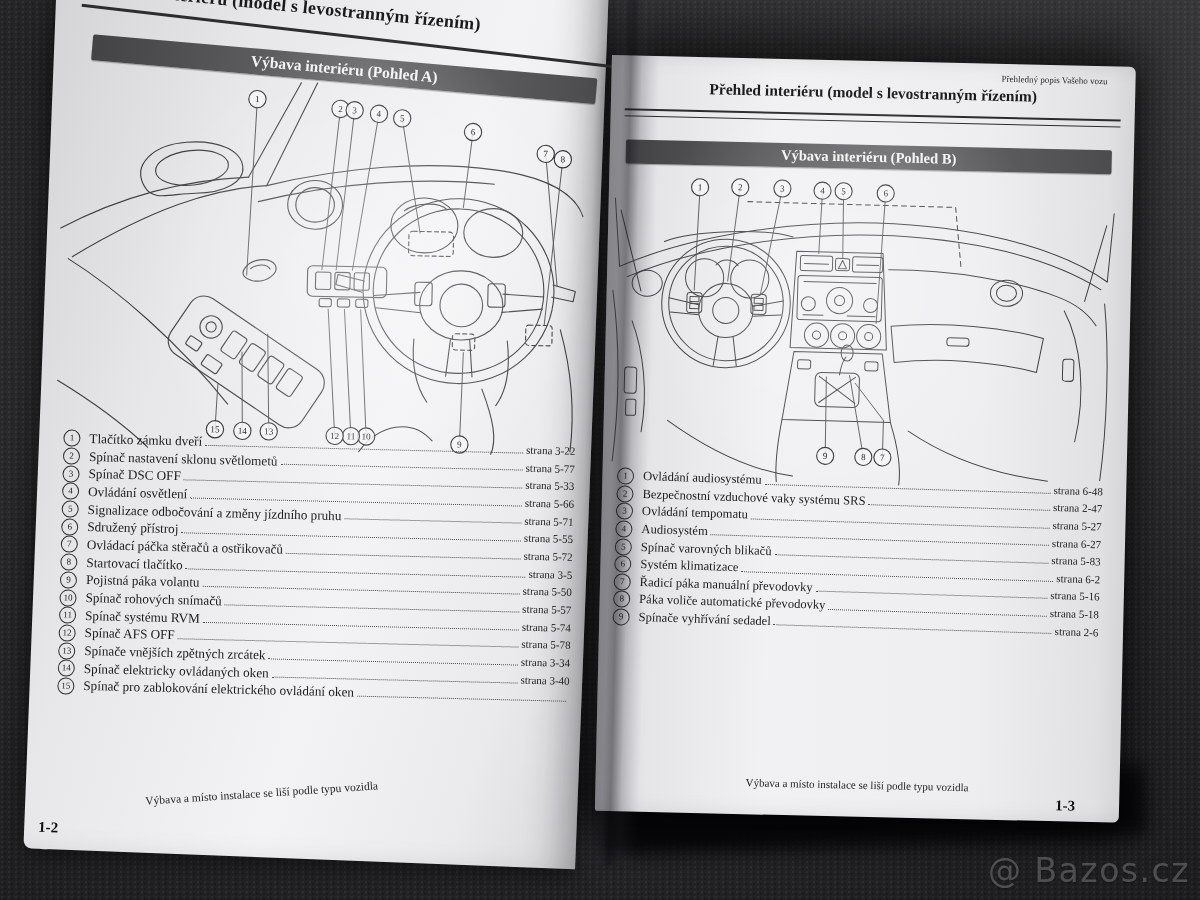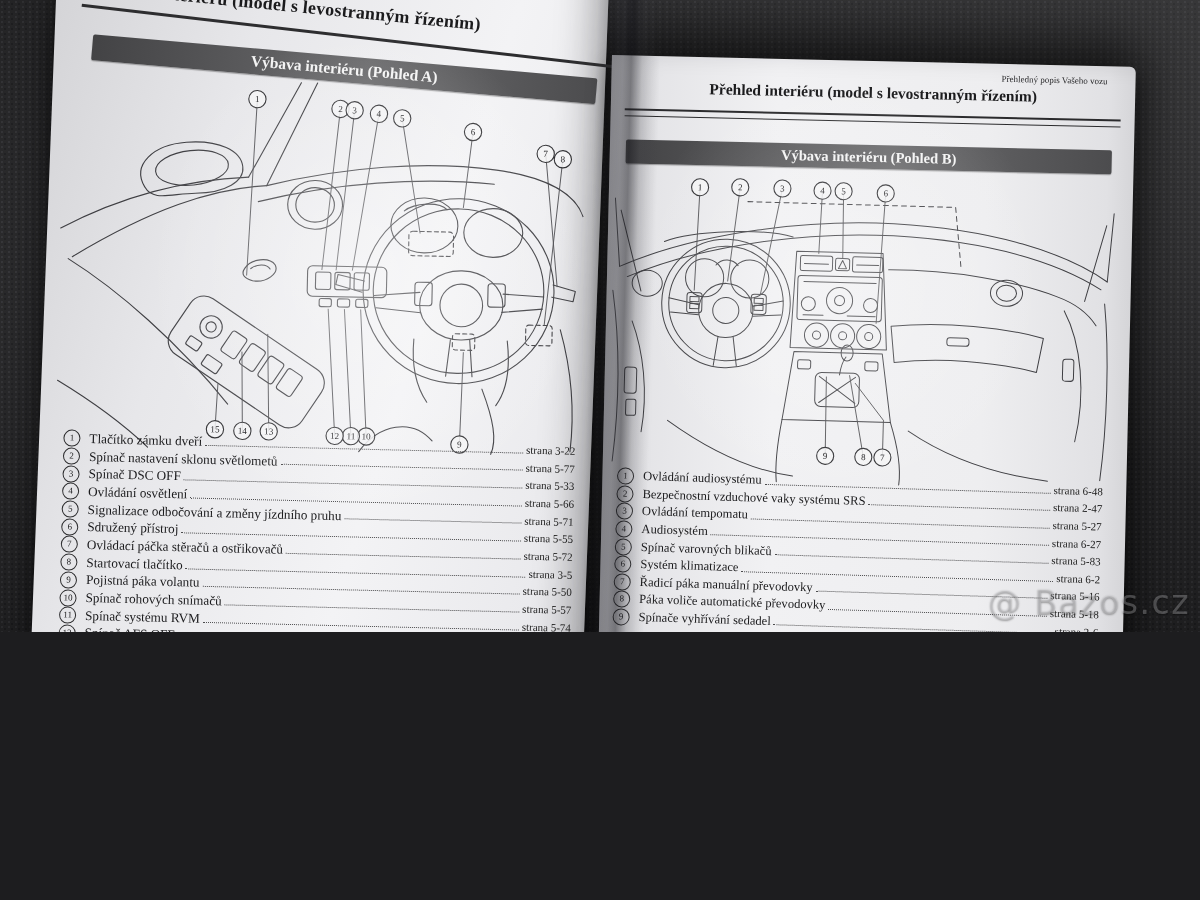--- a/index.html
+++ b/index.html
@@ -1,16 +1,16 @@
 <!DOCTYPE html>
 <html><head>
 <meta charset="utf-8">
 <style>
   html,body{margin:0;padding:0;background:#1d1d1f;}
-  .stage{position:relative;width:1200px;height:632px;overflow:hidden;
+  .stage{position:relative;width:1200px;height:900px;overflow:hidden;
     background-color:#29292b;
     background-image:
       radial-gradient(1.4px 1.2px at 2px 2px, #4d4d51 40%, transparent 65%),
       radial-gradient(1.4px 1.2px at 5px 4px, #141416 40%, transparent 65%);
     background-size:7px 5px,7px 5px;
     font-family:"Liberation Serif","DejaVu Serif",serif;}
   .stage::before{content:"";position:absolute;inset:0;z-index:1;pointer-events:none;
     background:
       linear-gradient(205deg, rgba(255,255,255,0.10), transparent 42%),
       radial-gradient(120% 95% at 42% 42%, rgba(255,255,255,0.05), rgba(0,0,0,0.30) 80%);}

